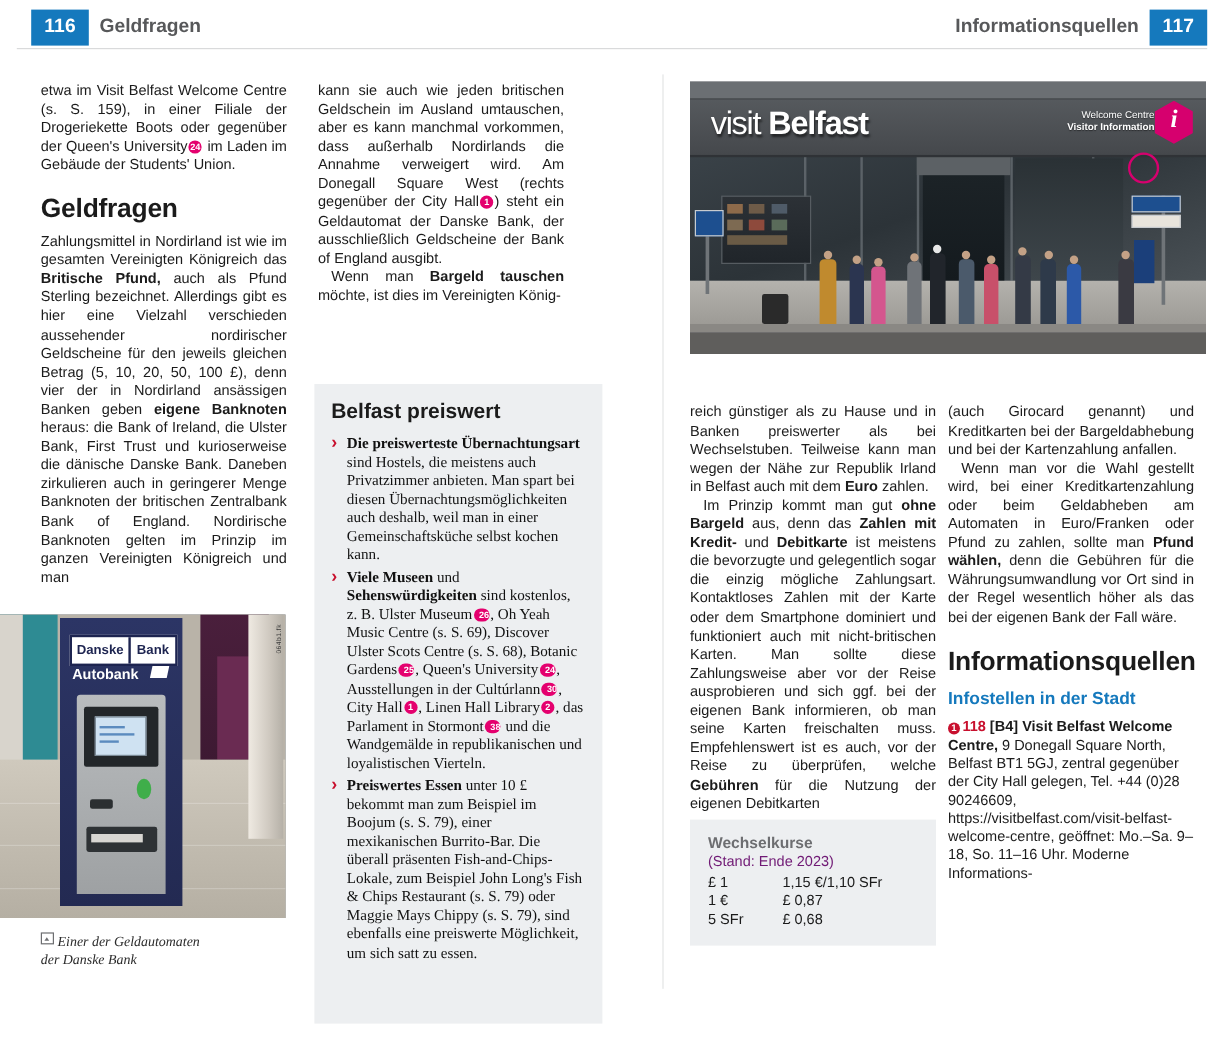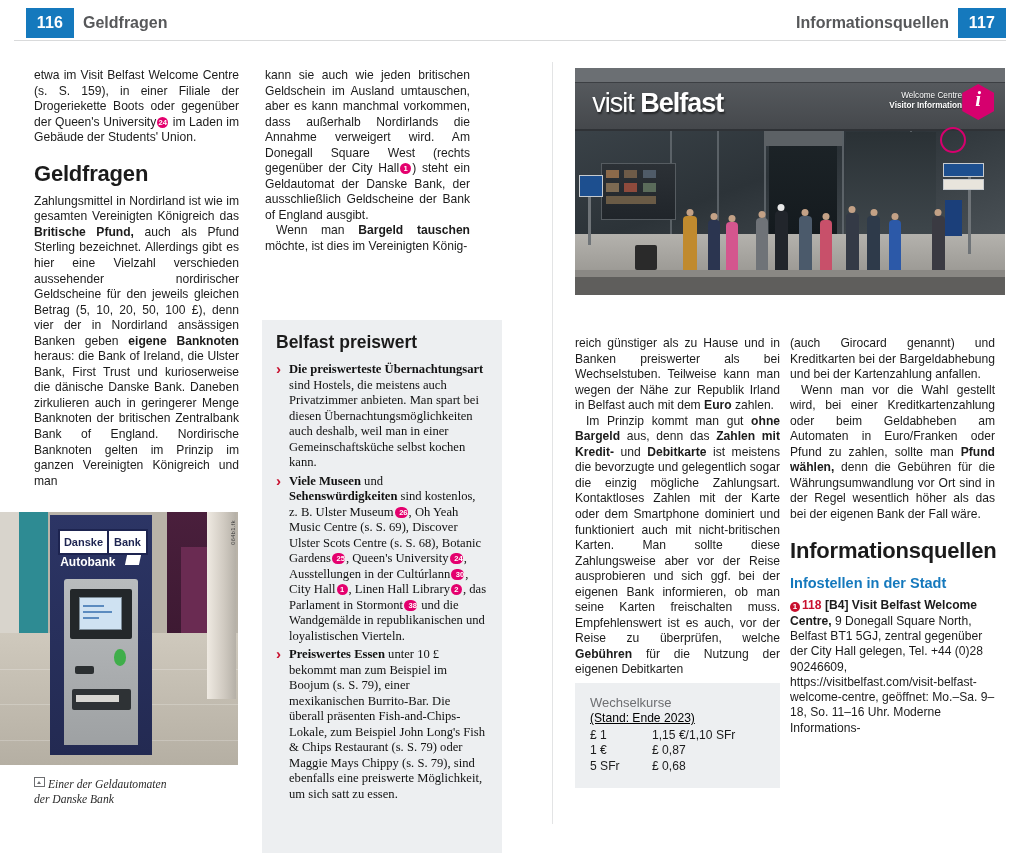--- a/index.html
+++ b/index.html
@@ -92,21 +92,21 @@
   .box li:before{
     content:"\203A";position:absolute;left:0;top:-1px;
     color:#c8102e;font-weight:700;font-size:15px;
     font-family:"Liberation Sans", sans-serif;
   }
   .box li b{font-weight:700;}
 
   
   .ratebox{position:absolute;background:#edeff1;}
   .ratebox .ri{padding:12px 15px 14px 15px;}
-  .ratebox .rt{font-size:13px;color:#6d6e71;font-weight:400;line-height:16px;}
+  .ratebox .rt{font-size:13px;color:#6d6e71;font-weight:700;line-height:16px;}
   .ratebox table{border-collapse:collapse;margin-top:1px;}
   .ratebox td{font-size:12.1px;line-height:15.6px;color:#1b1b1b;padding:0;vertical-align:top;}
   .ratebox td.l{width:62px;}
 
   
   .photo{position:absolute;overflow:hidden;background:#8a8d90;}
   .credit{
     position:absolute;font-size:5.6px;color:#3a3a3a;letter-spacing:.4px;
     writing-mode:vertical-rl;transform:rotate(180deg);
     font-family:"Liberation Sans", sans-serif;white-space:nowrap;
@@ -380,21 +380,21 @@
       <span>reich günstiger als zu Hause und in Banken preiswerter als bei Wechselstuben. Teilweise kann man wegen der Nähe zur Republik Irland in Belfast auch mit dem </span><b>Euro</b><span> zahlen.</span>
     </p>
     <p>
       <span>Im Prinzip kommt man gut </span><b>ohne Bargeld</b><span> aus, denn das </span><b>Zahlen mit Kredit-</b><span> und </span><b>Debitkarte</b><span> ist meistens die bevorzugte und gelegentlich sogar die einzig mögliche Zahlungsart. Kontaktloses Zahlen mit der Karte oder dem Smartphone dominiert und funktioniert auch mit nicht-britischen Karten. Man sollte diese Zahlungsweise aber vor der Reise ausprobieren und sich ggf. bei der eigenen Bank informieren, ob man seine Karten freischalten muss. Empfehlenswert ist es auch, vor der Reise zu überprüfen, welche </span><b>Gebühren</b><span> für die Nutzung der eigenen Debitkarten</span>
     </p>
   </div>
 
   <div class="ratebox" style="left:575px;top:683px;width:205px;height:105px;">
     <div class="ri">
       <div class="rt">Wechselkurse</div>
-      <div style="font-size:12.1px;line-height:15.6px;color:#000000;text-decoration:underline;">(Stand: Ende 2023)</div>
+      <div style="font-size:12.1px;line-height:15.6px;color:#701a75;">(Stand: Ende 2023)</div>
       <table>
         <tbody>
           <tr>
             <td class="l">£ 1</td>
             <td>1,15 €/1,10 SFr</td>
           </tr>
           <tr>
             <td class="l">1 €</td>
             <td>£ 0,87</td>
           </tr>

